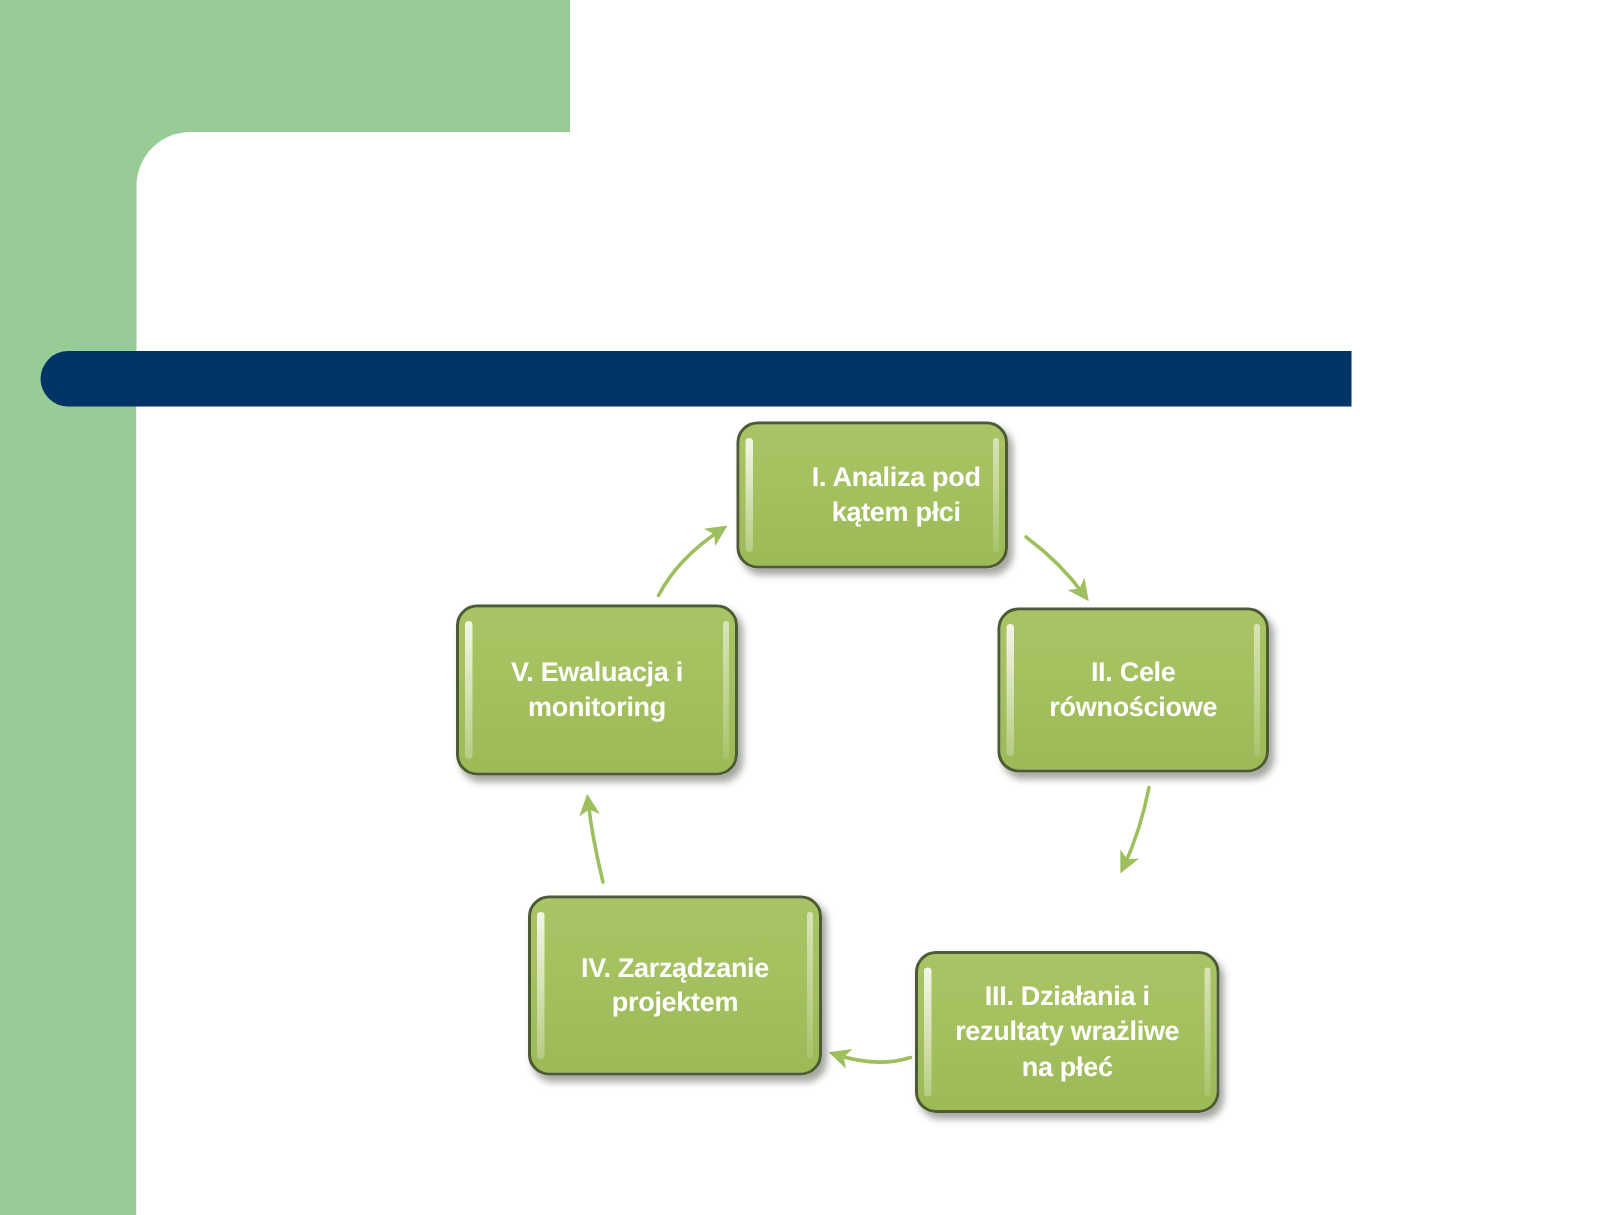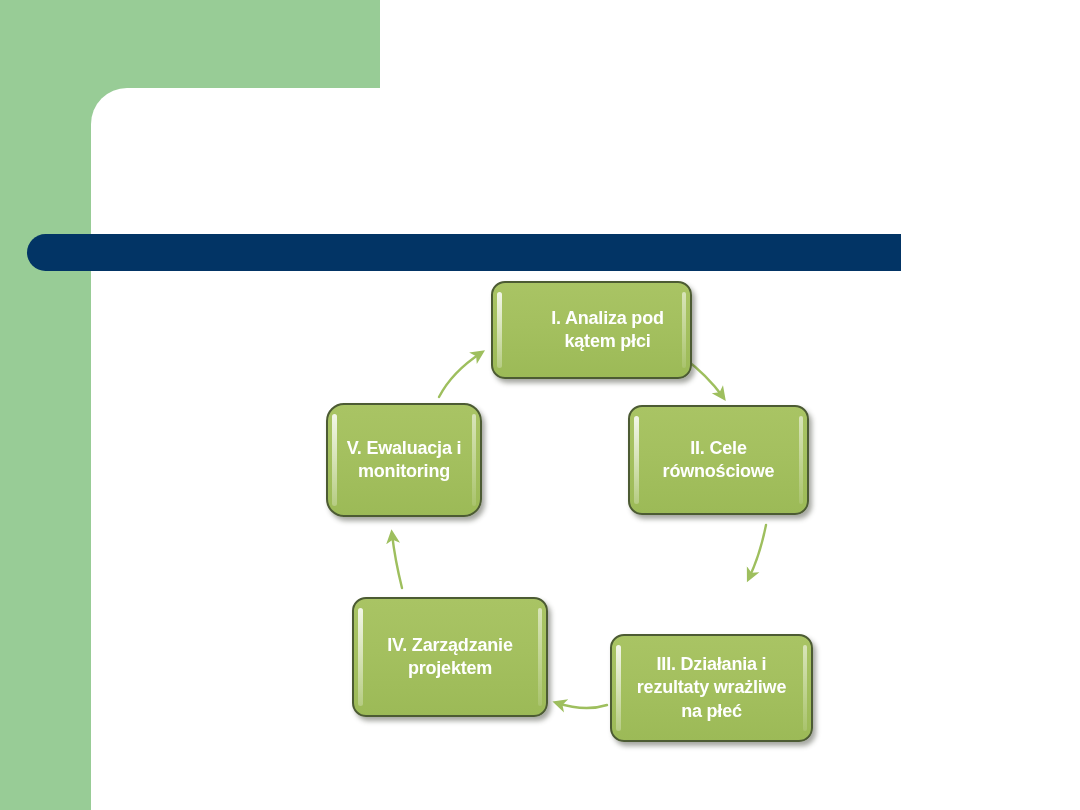--- a/index.html
+++ b/index.html
@@ -114,25 +114,25 @@
     z-index: 2;
     color: #ffffff;
     font-weight: bold;
     font-size: 18px;
     line-height: 1.3;
     letter-spacing: -0.2px;
     padding: 0 10px;
     white-space: pre-line;
   }
 
-  #node-1 { left: 491px; top: 281px; width: 201px; height: 98px; padding-left: 32px; }
-  #node-2 { left: 628px; top: 405px; width: 181px; height: 110px; }
+  #node-1 { left: 491px; top: 281px; width: 181px; height: 98px; padding-left: 32px; }
+  #node-2 { left: 665px; top: 405px; width: 181px; height: 110px; }
   #node-3 { left: 610px; top: 590px; width: 203px; height: 108px; margin-top: 44px; }
   #node-4 { left: 352px; top: 597px; width: 196px; height: 120px; }
-  #node-5 { left: 326px; top: 403px; width: 156px; height: 114px; border-radius: 18px; }
+  #node-5 { left: 304px; top: 403px; width: 188px; height: 114px; }
 </style>
 </head>
 <body>
 
 <div id="slide">
 
   <div class="deco-green-block"></div>
   <div class="deco-green-column"></div>
   <div class="deco-white-panel"></div>
   <div class="deco-blue-bar"></div>

